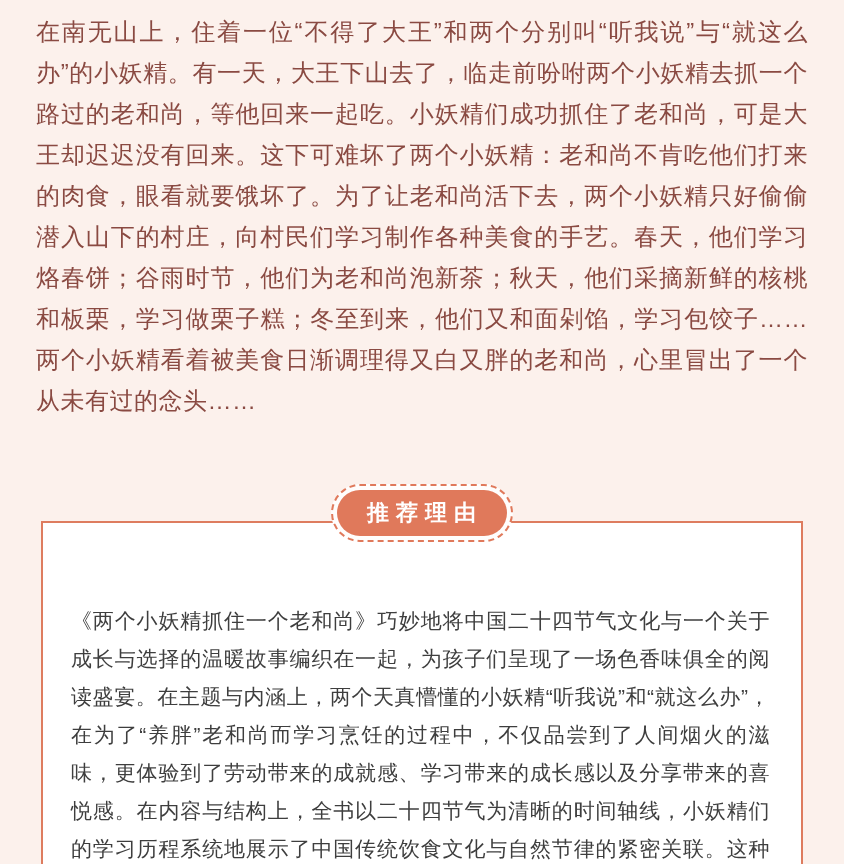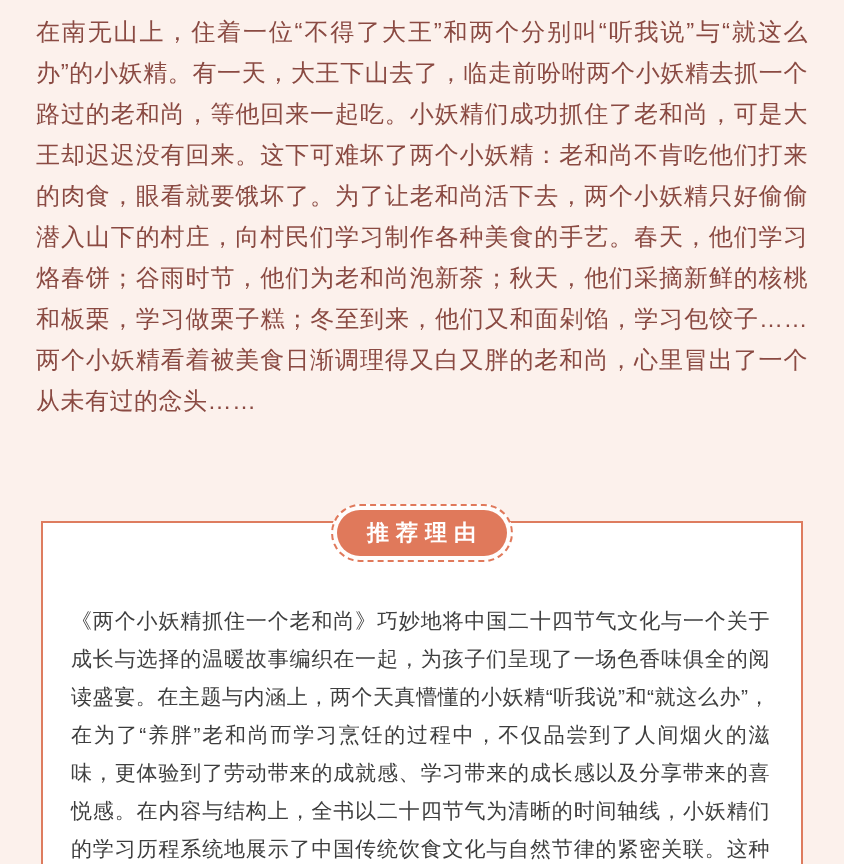--- a/index.html
+++ b/index.html
@@ -33,21 +33,20 @@
   }
   .badge-outline {
     position: absolute;
     top: -39px;
     left: 50%;
     transform: translateX(-50%);
     border: 2px dashed #E0795B;
     border-radius: 34px;
     padding: 4px;
     background: #FFFDFC;
-    margin-top: 20px;
   }
   .badge {
     background: #E0795B;
     color: #FFFFFF;
     border-radius: 25px;
     height: 46px;
     padding: 0 24px 0 30px;
     display: flex;
     align-items: center;
     justify-content: center;

